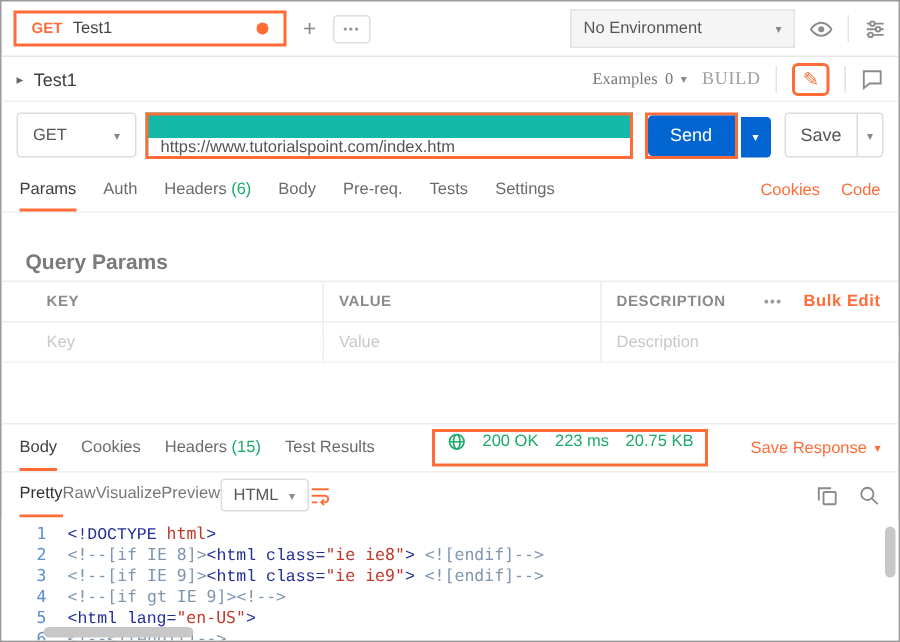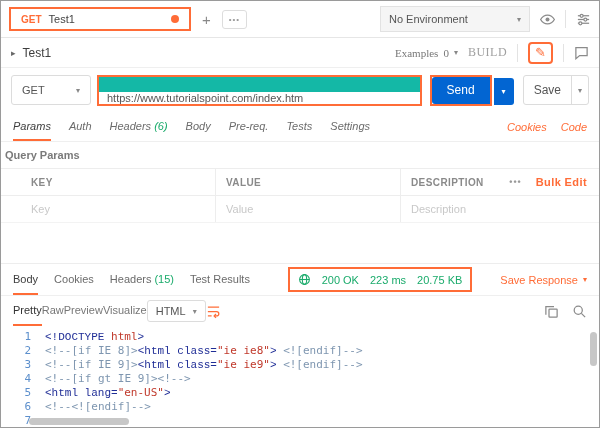--- a/index.html
+++ b/index.html
@@ -37,44 +37,44 @@
   .url-box{flex:1;border:2px solid var(--accent);margin:0 8px 0 6px;height:31px;display:flex;align-items:flex-end;background:#14b8a6;}
   .url-box input{border:none;outline:none;width:100%;font-size:11px;color:#555;padding:0 8px;font-family:"Liberation Sans",sans-serif;}
   .send-wrap{border:2px solid var(--accent);display:flex;}
   .send-btn{background:var(--send);color:#fff;font-size:12px;border:none;padding:0 15px;height:27px;border-radius:3px 0 0 3px;cursor:pointer;font-family:"Liberation Sans",sans-serif;}
   .send-caret{background:var(--send);color:#fff;width:20px;height:27px;margin:2px 0 0 2px;display:flex;align-items:center;justify-content:center;font-size:8px;border-radius:0 3px 3px 0;cursor:pointer;}
   .save-group{display:flex;align-items:center;border:1px solid #dcdcdc;border-radius:3px;margin-left:9px;height:30px;}
   .save-btn{padding:0 10px;font-size:12px;color:#555;cursor:pointer;}
   .save-caret{border-left:1px solid #dcdcdc;padding:0 6px;height:100%;display:flex;align-items:center;color:#888;font-size:8px;cursor:pointer;}
 
   
-  .req-tabs{flex:0 0 30px;display:flex;align-items:stretch;padding:0 12px;border-bottom:1px solid #efefef;gap:18px;font-style:italic;}
+  .req-tabs{flex:0 0 30px;display:flex;align-items:stretch;padding:0 12px;border-bottom:1px solid #efefef;gap:18px;}
   .rtab{font-size:11px;color:#6b6b6b;display:flex;align-items:center;border-bottom:2px solid transparent;cursor:pointer;}
   .rtab.active{color:#3d3d3d;border-bottom-color:var(--accent);}
   .cnt{color:var(--green);margin-left:3px;}
   .tabs-right{margin-left:auto;display:flex;gap:14px;align-items:center;}
   .link-orange{color:var(--accent);font-size:11px;cursor:pointer;}
 
   
-  .qp-label{flex:0 0 26px;display:flex;align-items:center;padding:0 4px;font-size:11px;font-weight:bold;color:#7a7a7a;}
+  .qp-label{flex:0 0 26px;display:flex;align-items:center;padding:0 16px;font-size:14px;font-weight:bold;color:#7a7a7a;margin-top:19px;}
   .tbl-header{flex:0 0 28px;display:flex;border-top:1px solid #ededed;border-bottom:1px solid #ededed;align-items:stretch;}
   .th{font-size:10px;font-weight:bold;color:#8a8a8a;letter-spacing:.4px;}
   .col-key{flex:0 0 215px;padding-left:30px;border-right:1px solid #ededed;display:flex;align-items:center;}
   .col-val{flex:0 0 185px;padding-left:10px;border-right:1px solid #ededed;display:flex;align-items:center;}
   .col-desc{flex:1;padding-left:10px;display:flex;align-items:center;}
   .desc-actions{margin-left:auto;display:flex;align-items:center;gap:14px;padding-right:12px;}
   .dots{color:#999;font-size:9px;letter-spacing:1px;cursor:pointer;}
   .tbl-row{flex:0 0 27px;display:flex;border-bottom:1px solid #f3f3f3;align-items:stretch;}
   .tbl-row input{border:none;outline:none;font-size:11px;color:#555;width:100%;font-family:"Liberation Sans",sans-serif;}
   .tbl-row input::placeholder{color:#c8c8c8;}
   .blank{flex:0 0 40px;}
 
   
   .resp-tabs{flex:0 0 33px;display:flex;align-items:stretch;padding:0 12px;gap:16px;border-top:1px solid #ededed;border-bottom:1px solid #efefef;}
-  .status-box{border:2px solid var(--accent);display:flex;align-items:center;gap:11px;padding:0 8px;margin:3px 0 3px auto;}
+  .status-box{border:2px solid var(--accent);display:flex;align-items:flex-start;gap:11px;padding:0 8px;margin:3px 0 3px auto;}
   .status-item{color:var(--green);font-size:11px;white-space:nowrap;}
   .globe{color:var(--green);display:inline-flex;}
   .globe svg{width:13px;height:13px;}
   .save-resp{color:var(--accent);font-size:11px;display:flex;gap:5px;align-items:center;margin-left:12px;cursor:pointer;white-space:nowrap;}
   .save-resp .caret{color:var(--accent);}
 
   .resp-toolbar{flex:0 0 30px;display:flex;align-items:stretch;padding:0 12px;}
   .vtab{font-size:11px;color:#777;display:flex;align-items:center;border-bottom:2px solid transparent;cursor:pointer;}
   .vtab.active{color:#333;border-bottom-color:var(--accent);}
   .fmt-select{border:1px solid #dcdcdc;border-radius:3px;padding:0 8px;display:flex;gap:7px;align-items:center;font-size:11px;color:#555;align-self:center;height:22px;cursor:pointer;}
@@ -235,22 +235,22 @@
     </div>
     <span class="save-resp">
       <span>Save Response</span>
       <span class="caret">▾</span>
     </span>
   </div>
 
   <div class="resp-toolbar">
     <span class="vtab active">Pretty</span>
     <span class="vtab">Raw</span>
+    <span class="vtab">Visualize</span>
     <span class="vtab">Preview</span>
-    <span class="vtab">Visualize</span>
     <span class="fmt-select">
       <span>HTML</span>
       <span class="caret">▾</span>
     </span>
     <span class="icon wrap-icon">
       <svg viewBox="0 0 24 24" fill="none" stroke="currentColor" stroke-width="2">
           <line x1="3" y1="5" x2="21" y2="5"></line>
           <path d="M3 12h14a3.5 3.5 0 0 1 0 7h-3"></path>
           <polyline points="16 16 13 19 16 22"></polyline>
           <line x1="3" y1="19" x2="9" y2="19"></line>

